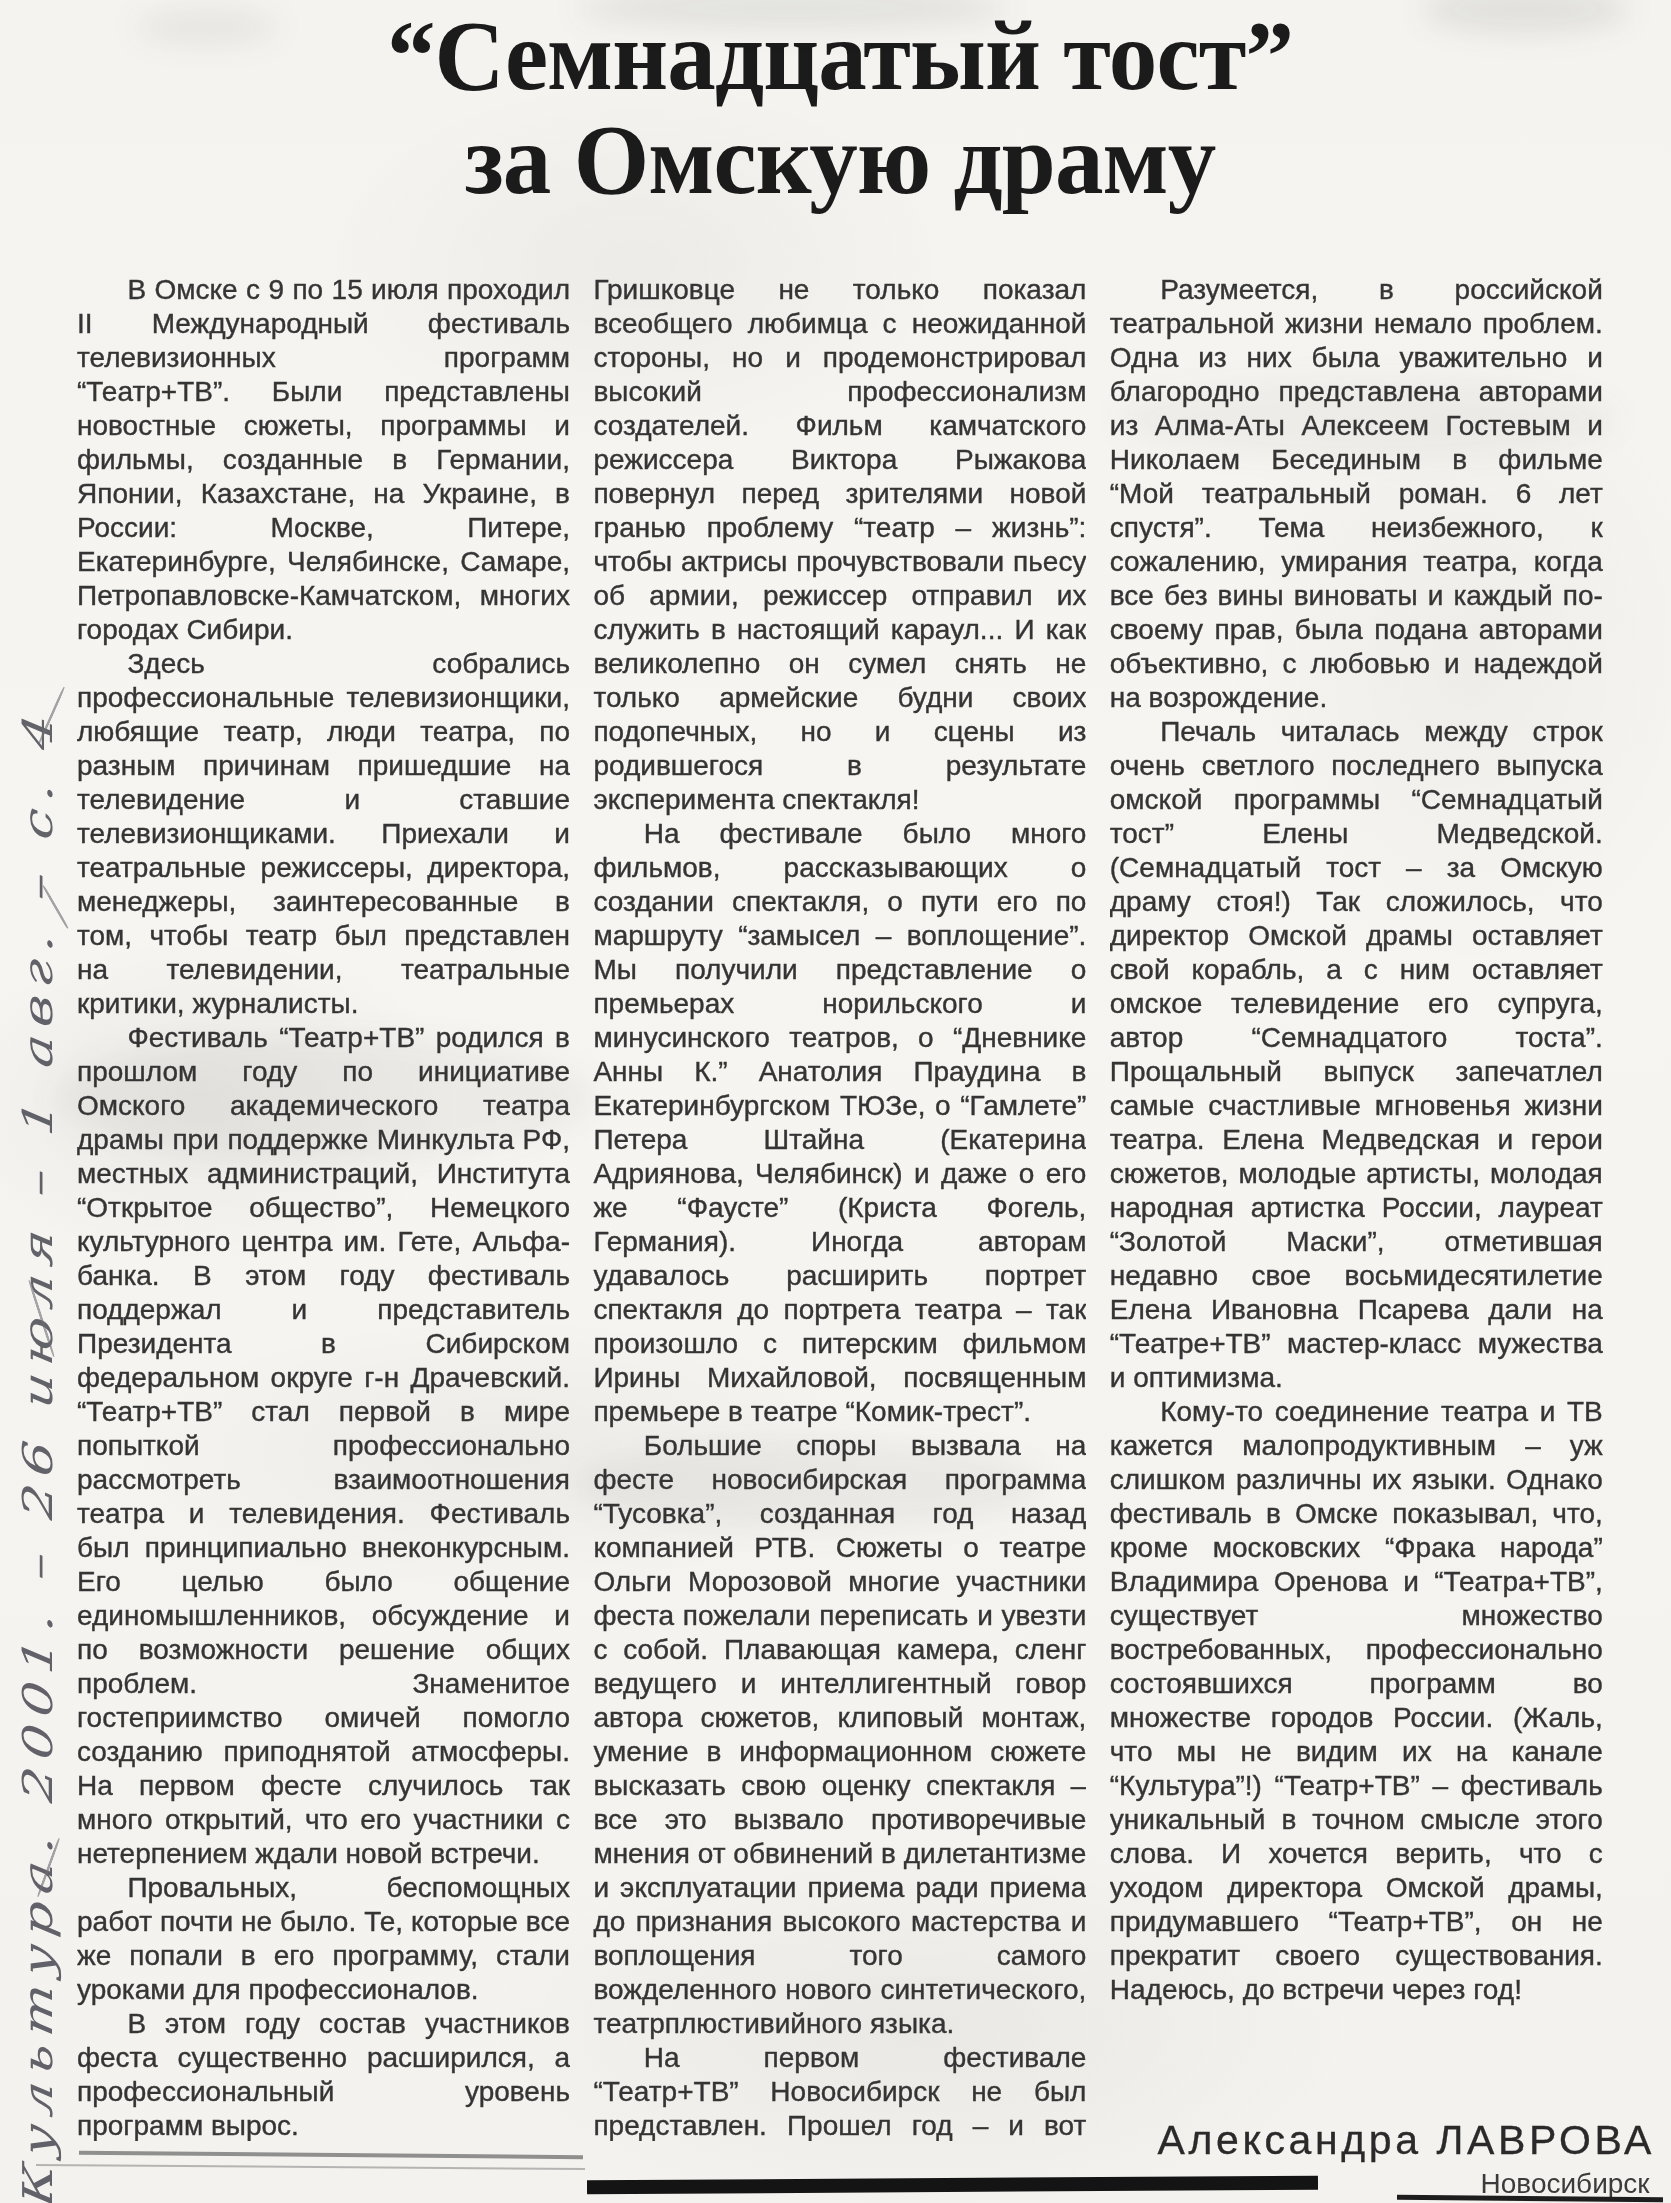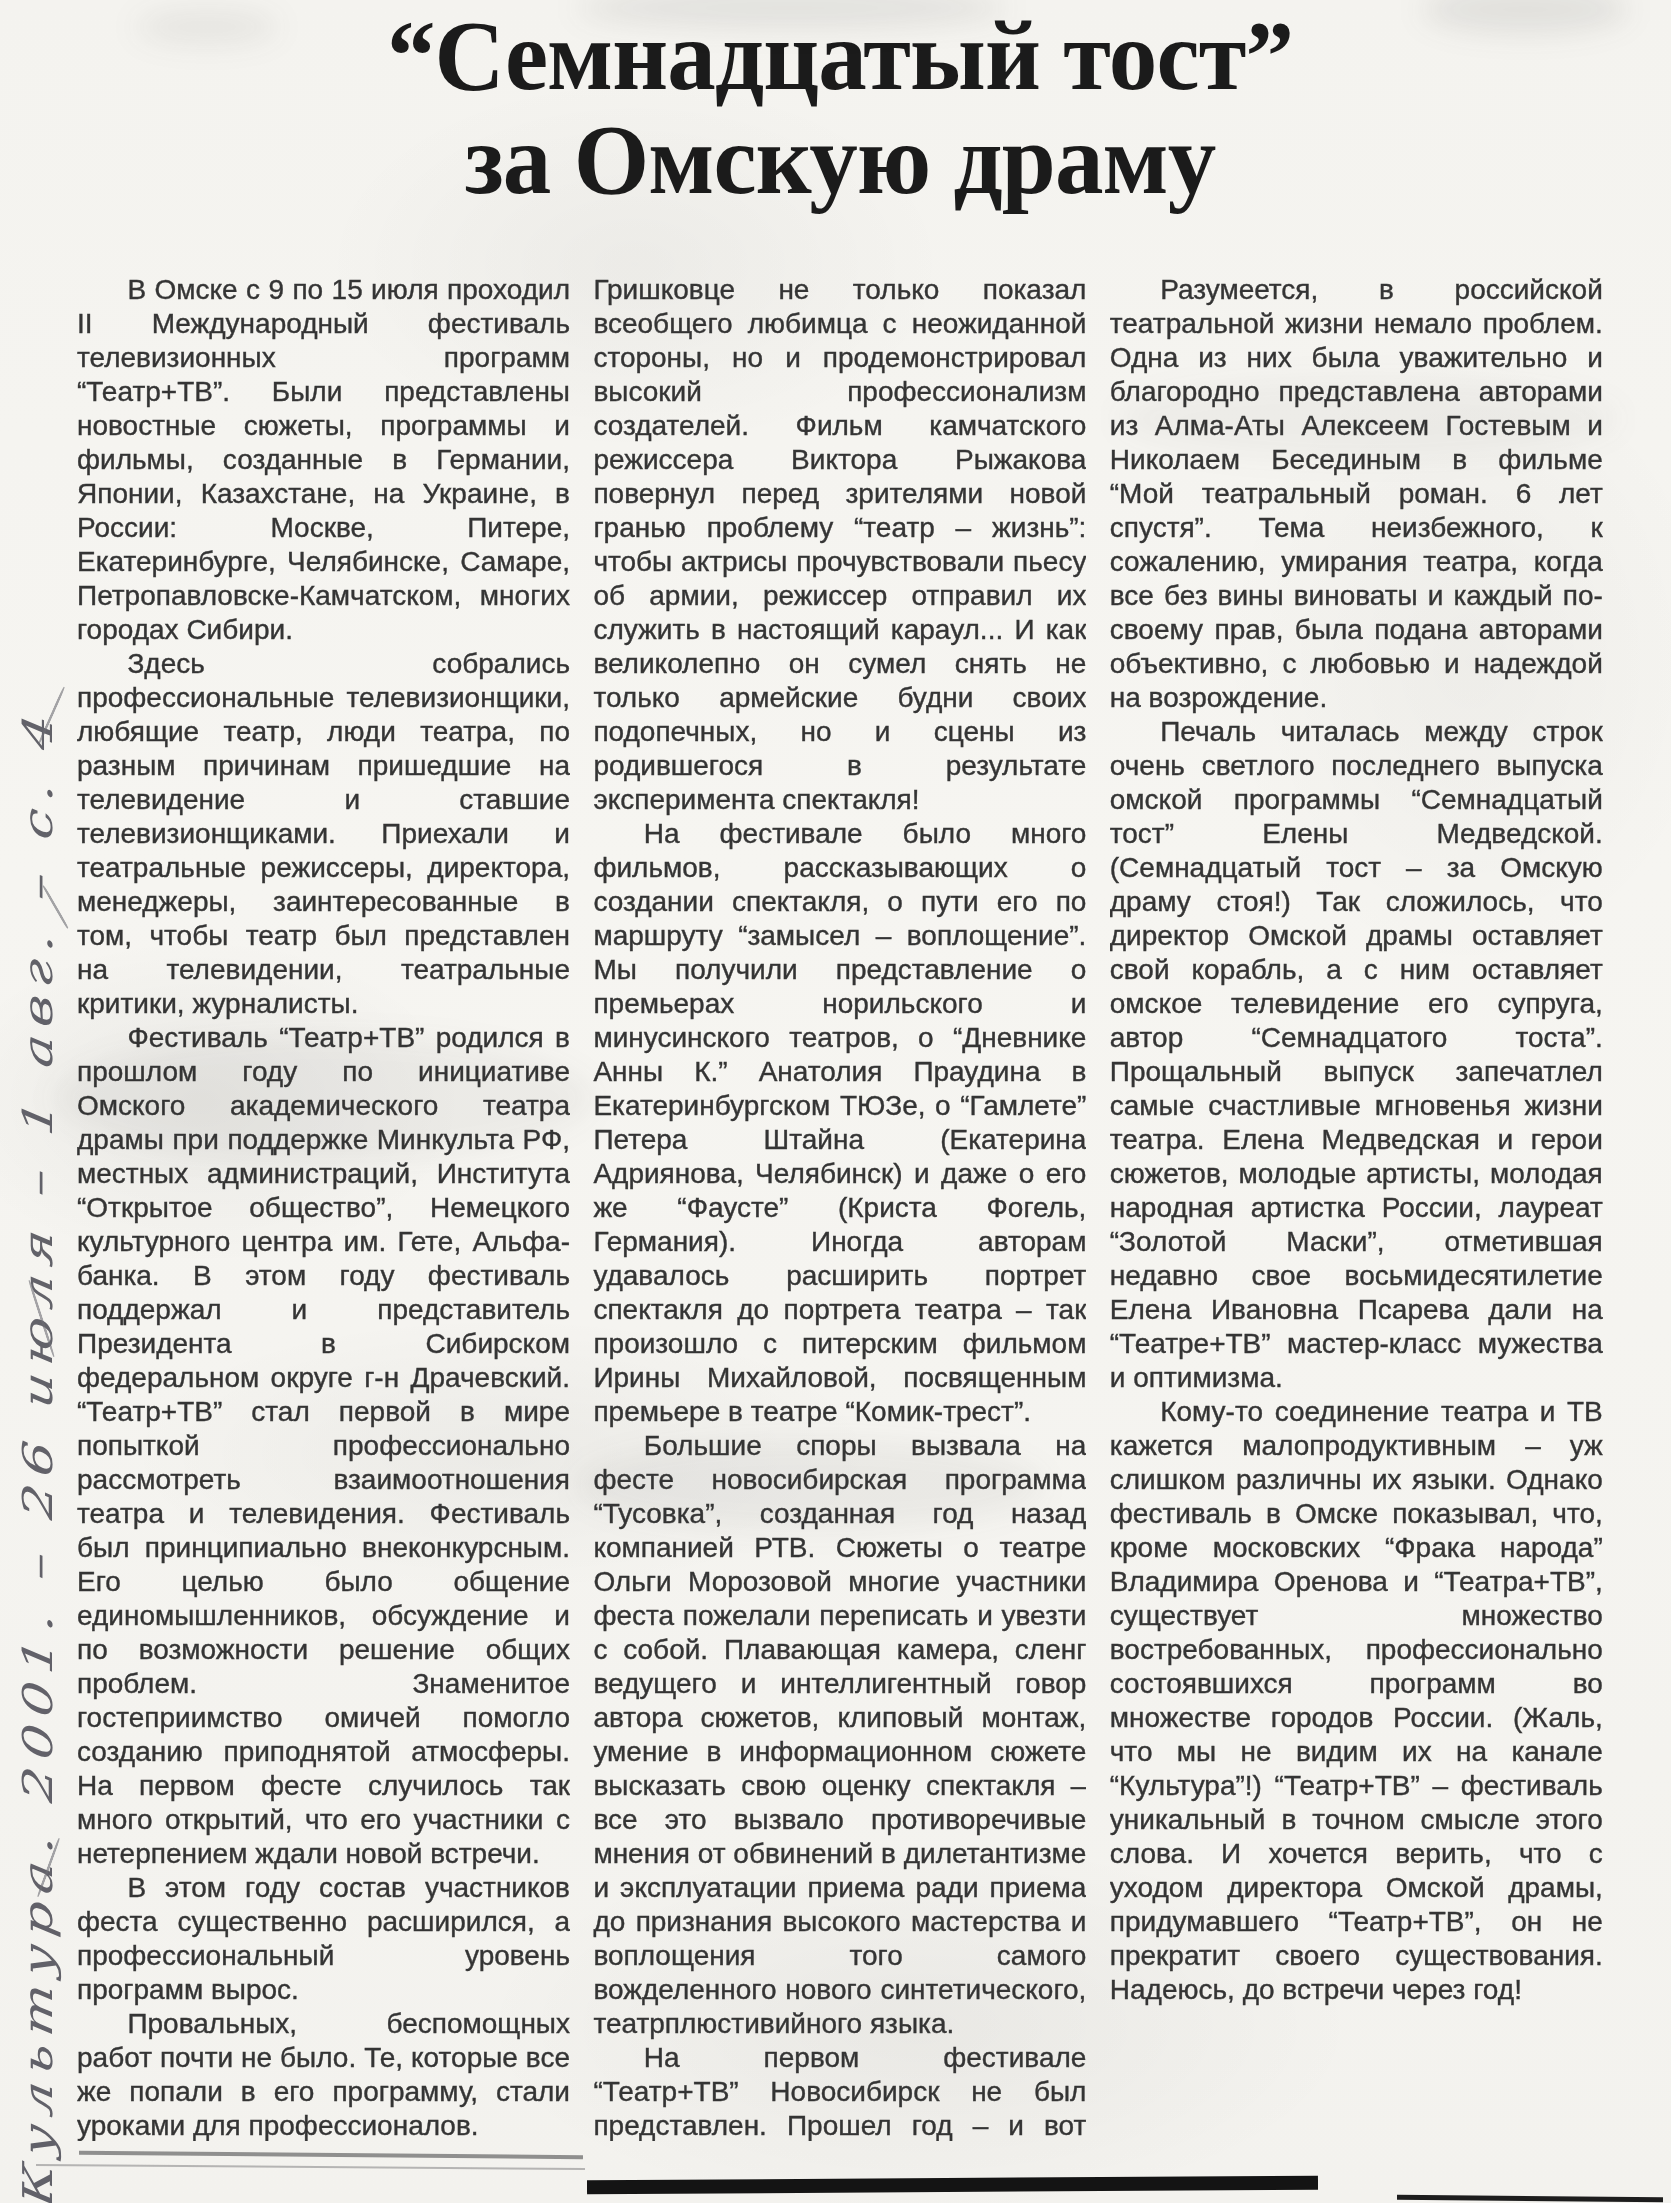--- a/index.html
+++ b/index.html
@@ -99,37 +99,41 @@
   <h1 class="title">
     <span class="t1">“Семнадцатый тост”</span>
     <span class="t2">за Омскую драму</span>
   </h1>
 
   <div class="cols">
     <div class="col">
         <p>В Омске с 9 по 15 июля проходил II Международный фестиваль телевизионных программ “Театр+ТВ”. Были представлены новостные сюжеты, программы и фильмы, созданные в Германии, Японии, Казахстане, на Украине, в России: Москве, Питере, Екатеринбурге, Челябинске, Самаре, Петропавловске-Камчатском, многих городах Сибири.</p>
         <p>Здесь собрались профессиональные телевизионщики, любящие театр, люди театра, по разным причинам пришедшие на телевидение и ставшие телевизионщиками. Приехали и театральные режиссеры, директора, менеджеры, заинтересованные в том, чтобы театр был представлен на телевидении, театральные критики, журналисты.</p>
         <p>Фестиваль “Театр+ТВ” родился в прошлом году по инициативе Омского академического театра драмы при поддержке Минкульта РФ, местных администраций, Института “Открытое общество”, Немецкого культурного центра им. Гете, Альфа-банка. В этом году фестиваль поддержал и представитель Президента в Сибирском федеральном округе г-н Драчевский. “Театр+ТВ” стал первой в мире попыткой профессионально рассмотреть взаимоотношения театра и телевидения. Фестиваль был принципиально внеконкурсным. Его целью было общение единомышленников, обсуждение и по возможности решение общих проблем. Знаменитое гостеприимство омичей помогло созданию приподнятой атмосферы. На первом фесте случилось так много открытий, что его участники с нетерпением ждали новой встречи.</p>
+        <p>Провальных, беспомощных работ почти не было. Те, которые все же попали в его программу, стали уроками для профессионалов.</p>
         <p>В этом году состав участников феста существенно расширился, а профессиональный уровень программ вырос.</p>
-        <p>Провальных, беспомощных работ почти не было. Те, которые все же попали в его программу, стали уроками для профессионалов.</p>
         <p>Зато удач было много. Фильм кемеровчан Екатерины Трифоновой и Юрия Груздева о Евгении</p>
       </div>
     <div class="col">
         <p class="cont">Гришковце не только показал всеобщего любимца с неожиданной стороны, но и продемонстрировал высокий профессионализм создателей. Фильм камчатского режиссера Виктора Рыжакова повернул перед зрителями новой гранью проблему “театр – жизнь”: чтобы актрисы прочувствовали пьесу об армии, режиссер отправил их служить в настоящий караул... И как великолепно он сумел снять не только армейские будни своих подопечных, но и сцены из родившегося в результате эксперимента спектакля!</p>
         <p>На фестивале было много фильмов, рассказывающих о создании спектакля, о пути его по маршруту “замысел – воплощение”. Мы получили представление о премьерах норильского и минусинского театров, о “Дневнике Анны К.” Анатолия Праудина в Екатеринбургском ТЮЗе, о “Гамлете” Петера Штайна (Екатерина Адриянова, Челябинск) и даже о его же “Фаусте” (Криста Фогель, Германия). Иногда авторам удавалось расширить портрет спектакля до портрета театра – так произошло с питерским фильмом Ирины Михайловой, посвященным премьере в театре “Комик-трест”.</p>
         <p>Большие споры вызвала на фесте новосибирская программа “Тусовка”, созданная год назад компанией РТВ. Сюжеты о театре Ольги Морозовой многие участники феста пожелали переписать и увезти с собой. Плавающая камера, сленг ведущего и интеллигентный говор автора сюжетов, клиповый монтаж, умение в информационном сюжете высказать свою оценку спектакля – все это вызвало противоречивые мнения от обвинений в дилетантизме и эксплуатации приема ради приема до признания высокого мастерства и воплощения того самого вожделенного нового синтетического, театрплюстивийного языка.</p>
         <p>На первом фестивале “Театр+ТВ” Новосибирск не был представлен. Прошел год – и вот появились “Тусовка”, новостные сюжеты Анастасии Журавлевой о театре, снятые для НТВ, програм-</p>
       </div>
     <div class="col">
         <p>Разумеется, в российской театральной жизни немало проблем. Одна из них была уважительно и благородно представлена авторами из Алма-Аты Алексеем Гостевым и Николаем Бесединым в фильме “Мой театральный роман. 6 лет спустя”. Тема неизбежного, к сожалению, умирания театра, когда все без вины виноваты и каждый по-своему прав, была подана авторами объективно, с любовью и надеждой на возрождение.</p>
         <p>Печаль читалась между строк очень светлого последнего выпуска омской программы “Семнадцатый тост” Елены Медведской. (Семнадцатый тост – за Омскую драму стоя!) Так сложилось, что директор Омской драмы оставляет свой корабль, а с ним оставляет омское телевидение его супруга, автор “Семнадцатого тоста”. Прощальный выпуск запечатлел самые счастливые мгновенья жизни театра. Елена Медведская и герои сюжетов, молодые артисты, молодая народная артистка России, лауреат “Золотой Маски”, отметившая недавно свое восьмидесятилетие Елена Ивановна Псарева дали на “Театре+ТВ” мастер-класс мужества и оптимизма.</p>
         <p>Кому-то соединение театра и ТВ кажется малопродуктивным – уж слишком различны их языки. Однако фестиваль в Омске показывал, что, кроме московских “Фрака народа” Владимира Оренова и “Театра+ТВ”, существует множество востребованных, профессионально состоявшихся программ во множестве городов России. (Жаль, что мы не видим их на канале “Культура”!) “Театр+ТВ” – фестиваль уникальный в точном смысле этого слова. И хочется верить, что с уходом директора Омской драмы, придумавшего “Театр+ТВ”, он не прекратит своего существования. Надеюсь, до встречи через год!</p>
       </div>
   </div>
 
+  <div class="byline">
+    <div class="author">Александра ЛАВРОВА</div>
+    <div class="city">Новосибирск</div>
+  </div>
 
   <div class="smudge s1"></div>
   <div class="smudge s2"></div>
   <div class="smudge s3"></div>
   <div class="smudge s4"></div>
   <div class="smudge s5"></div>
   <div class="smudge s6"></div>
   <div class="line edge-col1"></div>
   <div class="line thin-bottom"></div>
   <div class="line bar-bottom"></div>

